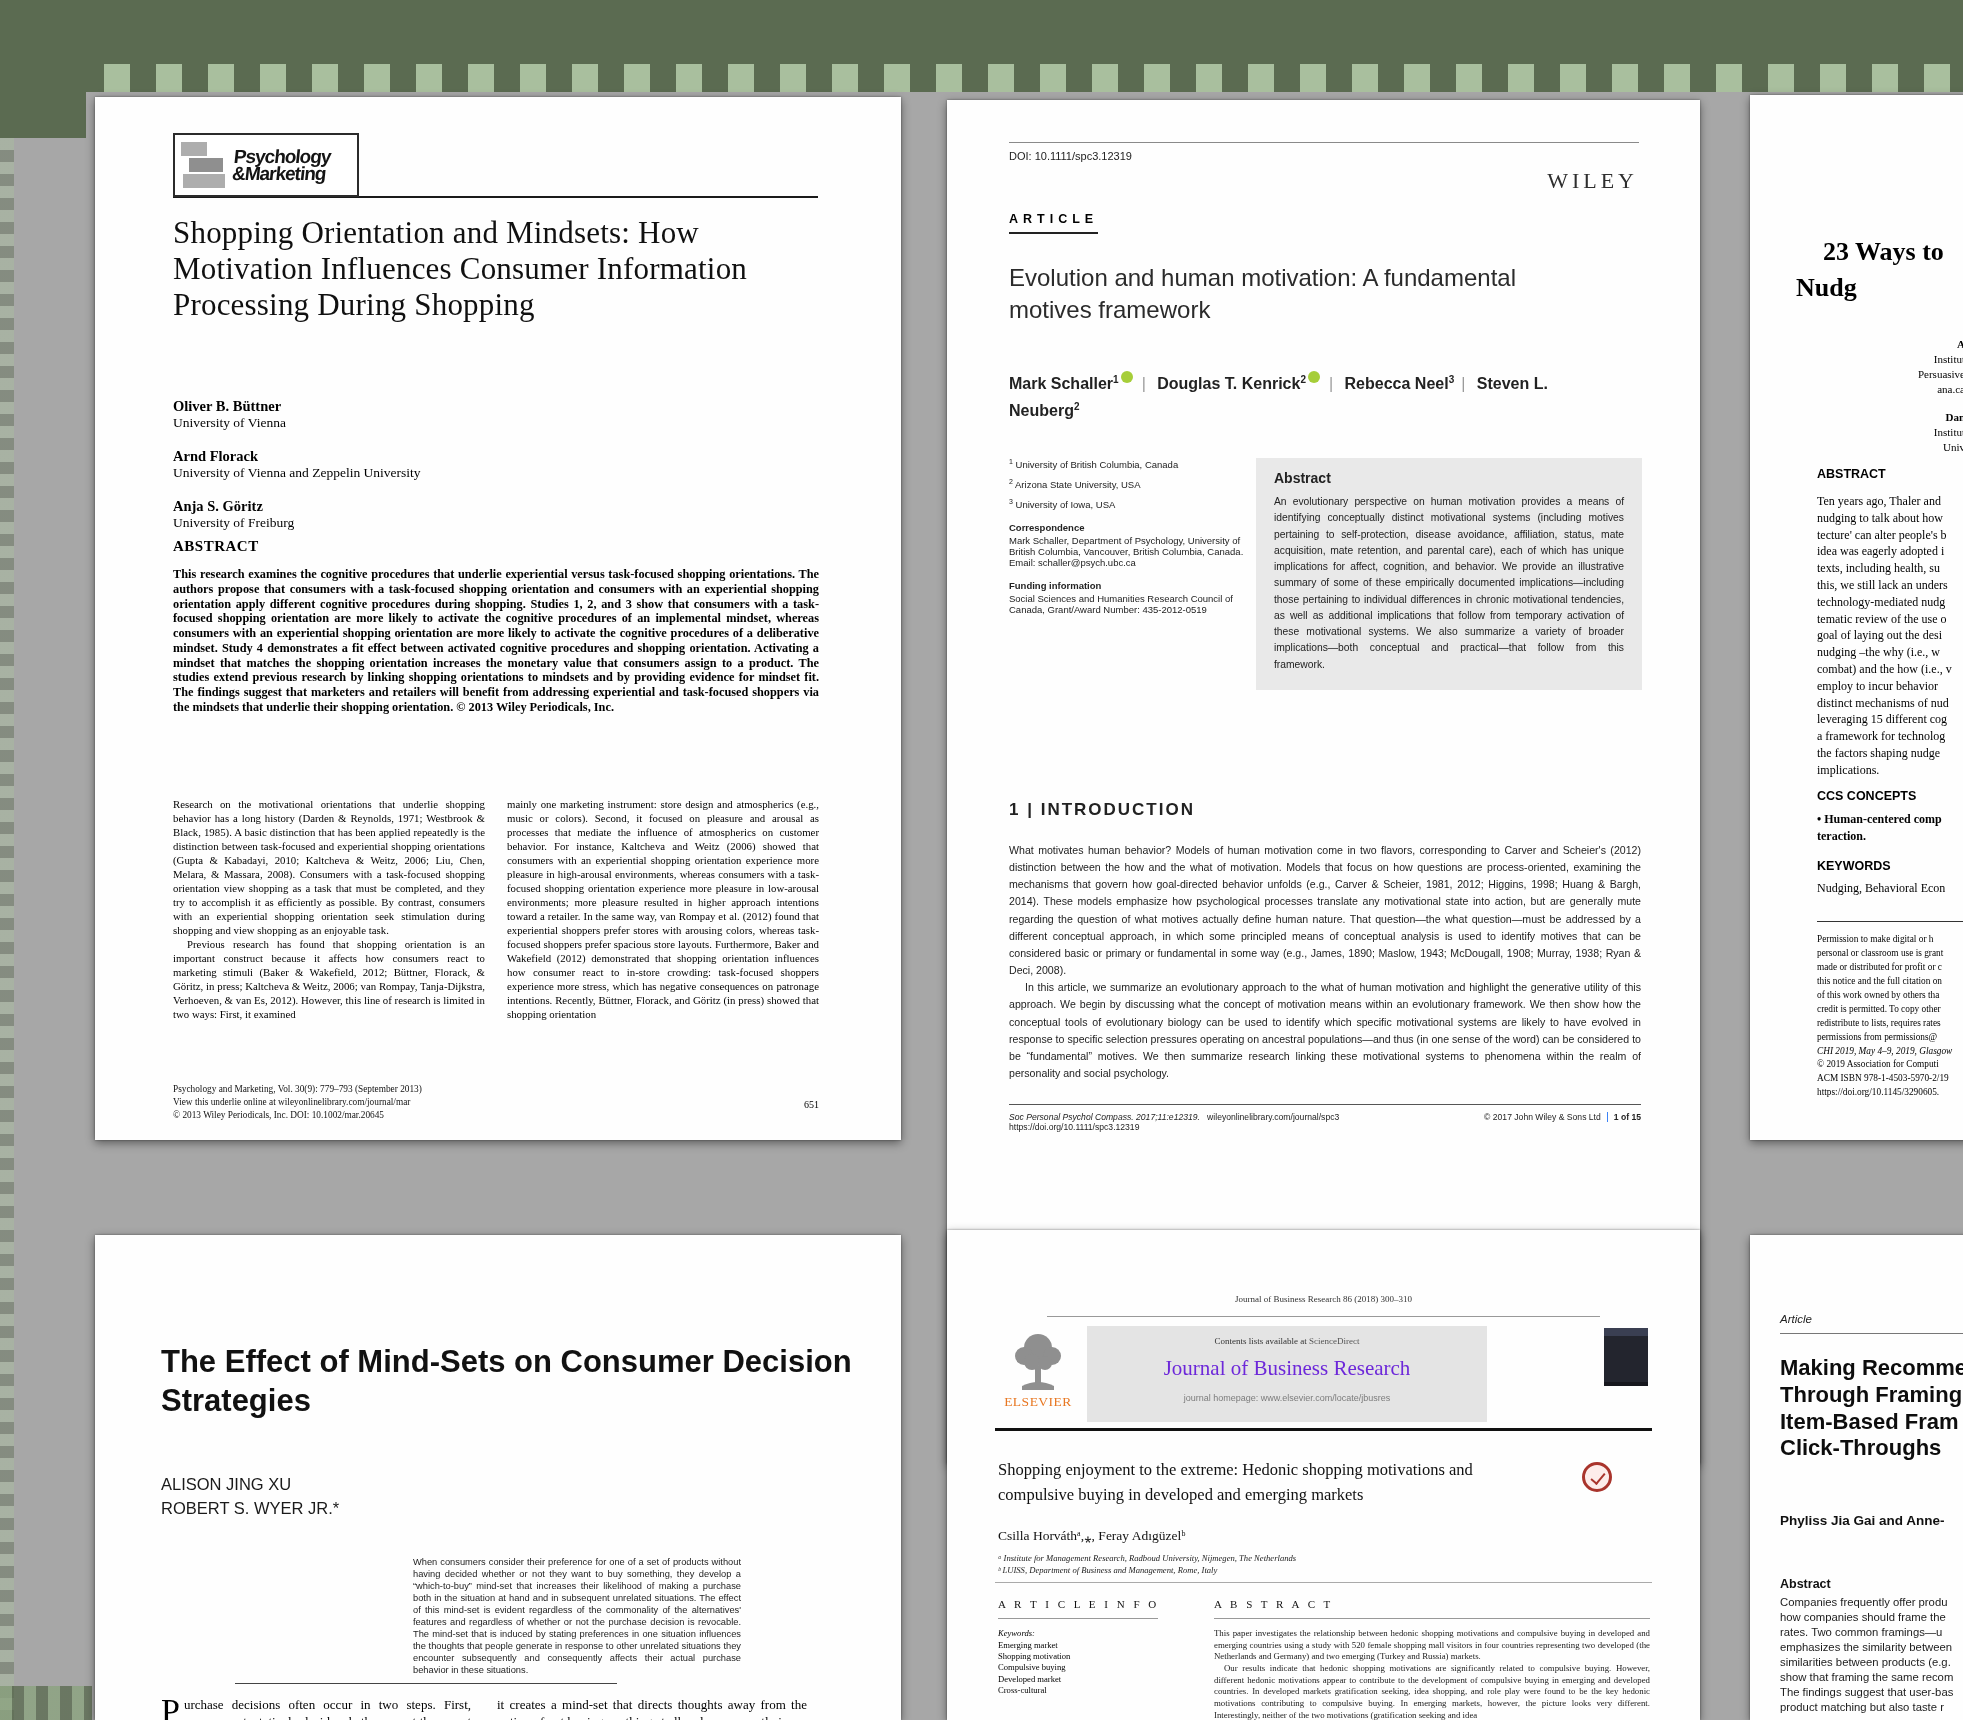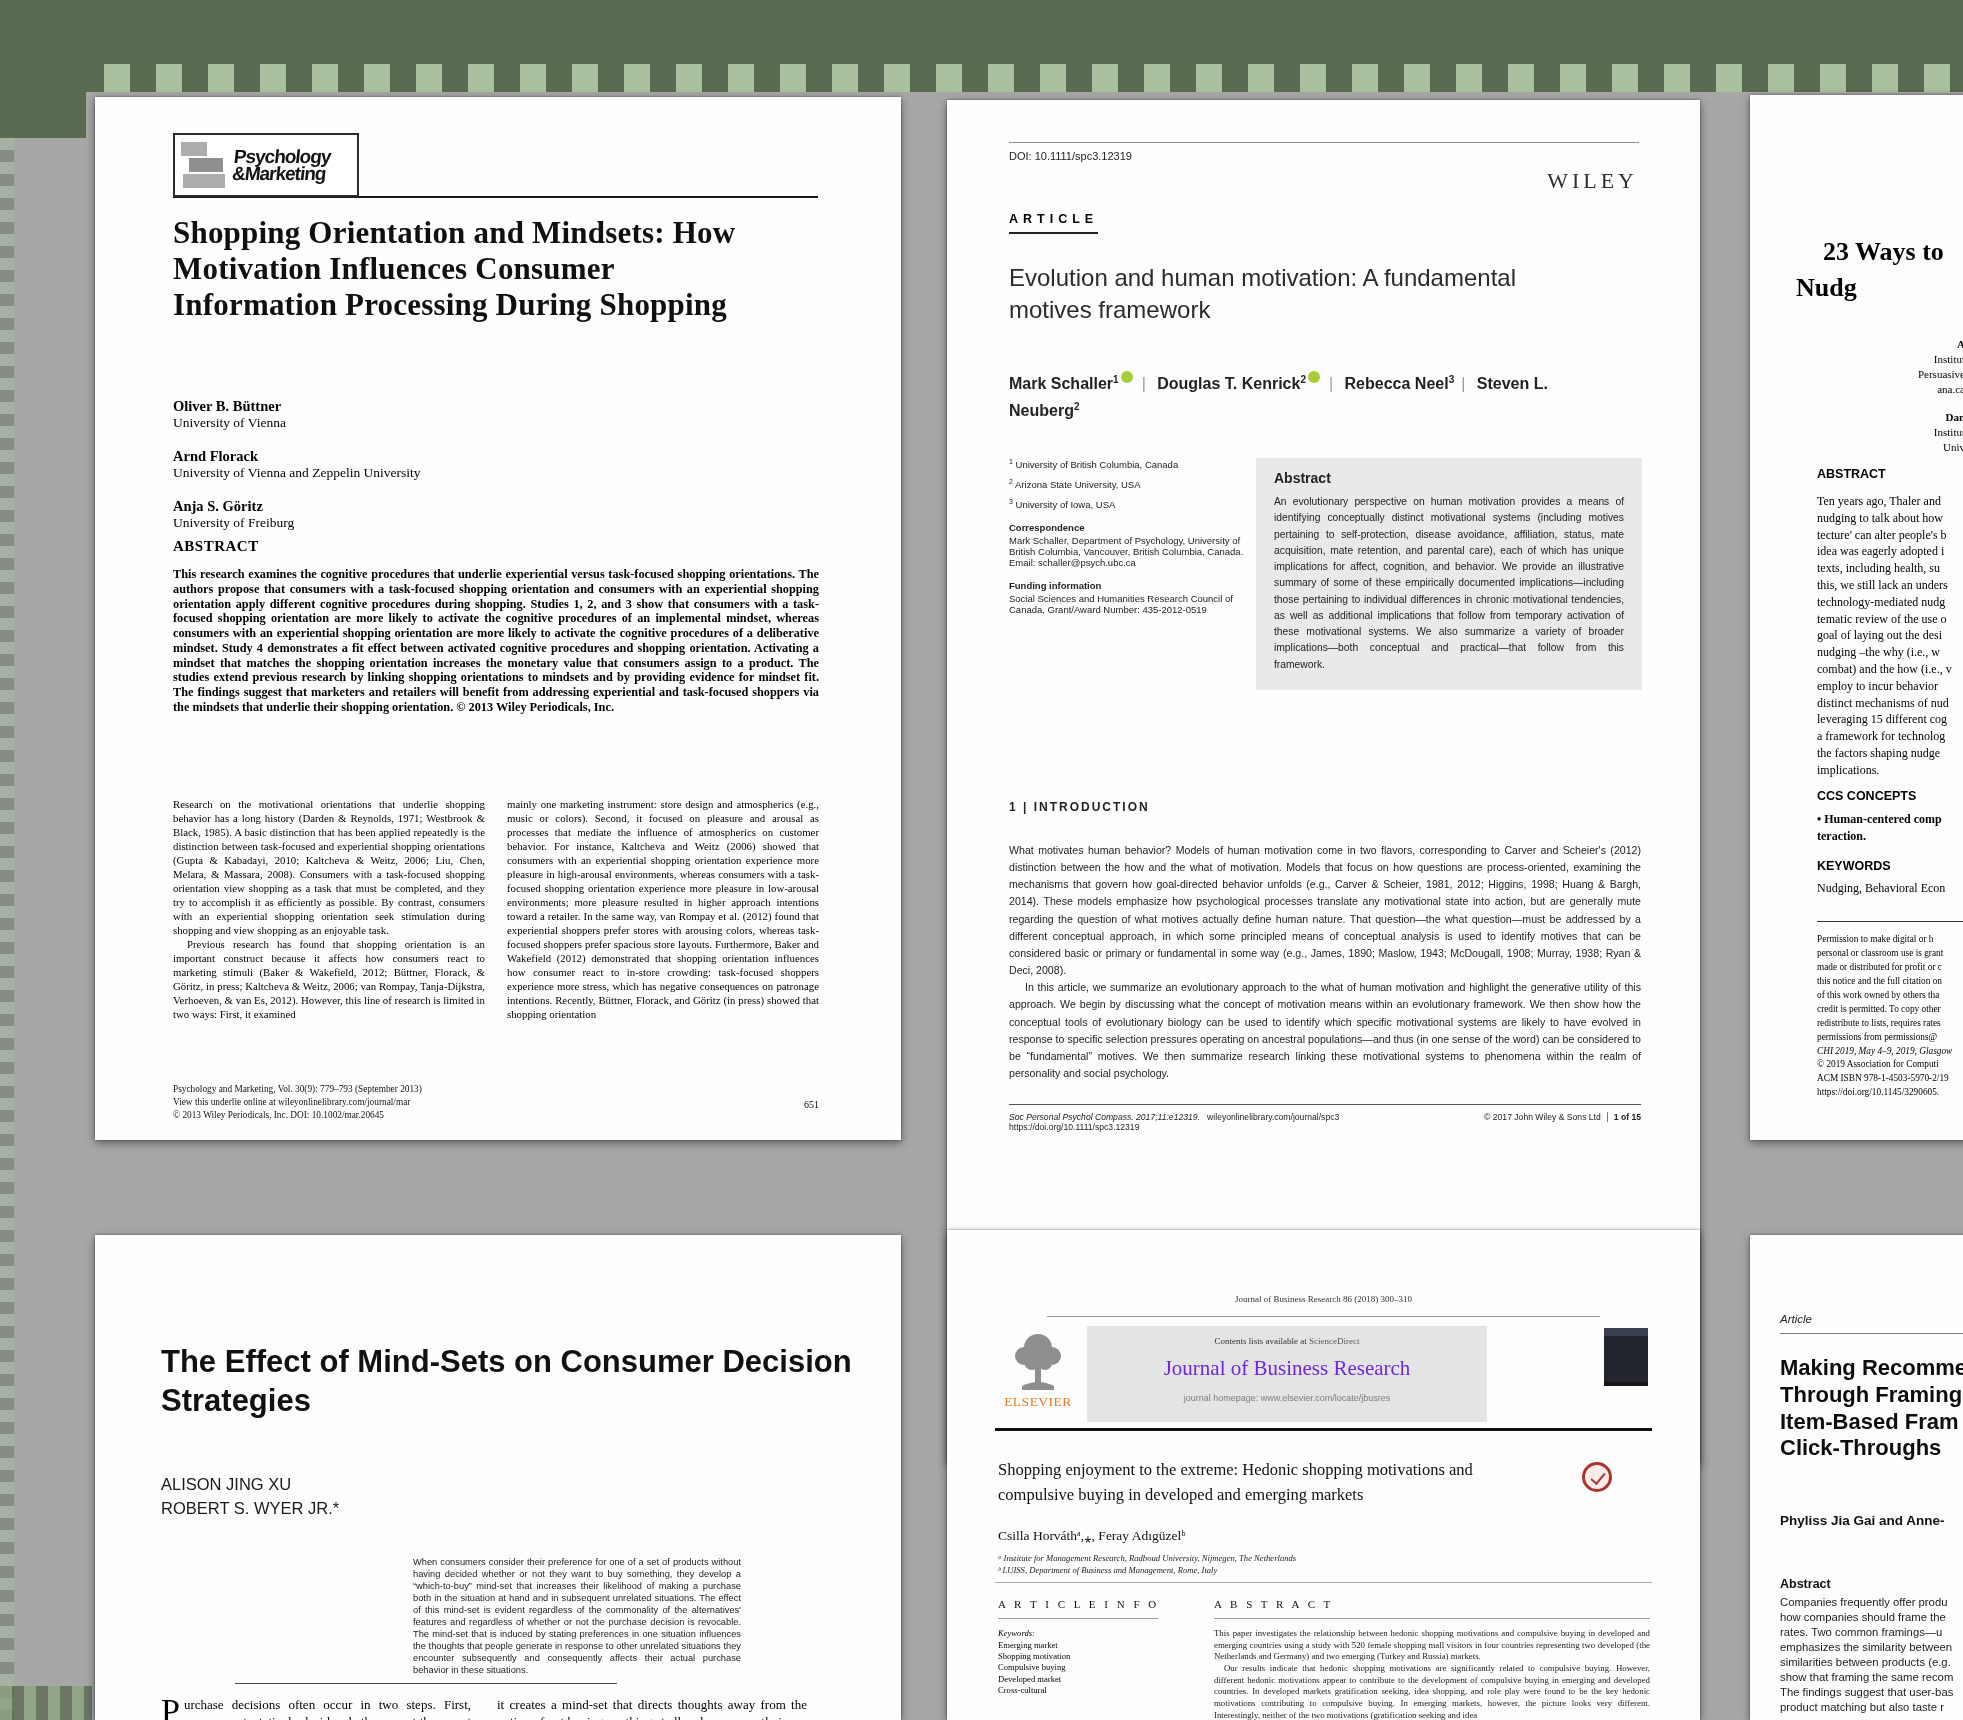--- a/index.html
+++ b/index.html
@@ -23,21 +23,21 @@
   .p1-rule{position:absolute;left:78px;top:99px;width:645px;height:2px;background:#1a1a1a;}
   .pm-logo{position:absolute;left:78px;top:36px;width:186px;height:64px;border:2px solid #2b2b2b;
       background:#fff;display:flex;align-items:center;gap:6px;padding:2px 6px;box-sizing:border-box;}
   .pm-blocks{width:46px;height:50px;position:relative;flex:none;}
   .pm-blocks i{position:absolute;background:#adadad;display:block;}
   .pm-b1{left:0;top:2px;width:26px;height:14px;}
   .pm-b2{left:8px;top:18px;width:34px;height:14px;background:#8f8f8f !important;}
   .pm-b3{left:2px;top:34px;width:42px;height:14px;}
   .pm-text{font-family:"Liberation Sans",sans-serif;font-weight:700;color:#141414;
       font-size:19px;line-height:.92;letter-spacing:-1px;transform:skewX(-6deg);}
-  .p1-title{position:absolute;left:78px;top:118px;width:575px;font-size:31px;font-weight:700;
+  .p1-title{position:absolute;left:78px;top:118px;width:575px;font-size:31px;font-weight:400;
       line-height:1.16;color:#101010;letter-spacing:.2px;}
   .p1-authors{position:absolute;left:78px;top:300px;font-size:13.5px;line-height:1.25;}
   .p1-authors .au{margin-bottom:15px;}
   .p1-authors .nm{font-weight:700;font-size:14.5px;}
   .p1-abs-h{position:absolute;left:78px;top:441px;font-size:15px;font-weight:700;letter-spacing:.5px;}
   .p1-abstract{position:absolute;left:78px;top:470px;width:646px;font-size:12.3px;font-weight:700;
       line-height:1.2;}
   .p1-body{position:absolute;left:78px;top:700px;width:646px;height:282px;overflow:hidden;
       display:flex;gap:22px;font-size:10.8px;line-height:1.3;}
   .p1-body .col{width:312px;overflow:hidden;}
@@ -61,21 +61,21 @@
       vertical-align:super;margin:0 2px;}
   .p2-sep{color:#9a9a9a;font-weight:400;padding:0 7px;}
   .p2-leftcol{position:absolute;left:62px;top:358px;width:235px;font-size:9.5px;color:#222;}
   .p2-affils div{margin-bottom:8px;}
   .p2-affils sup{font-size:7px;}
   .p2-subh{font-weight:700;margin:12px 0 2px 0;}
   .p2-absbox{position:absolute;left:309px;top:358px;width:386px;height:232px;background:#e9e9e9;
       padding:12px 18px;box-sizing:border-box;}
   .p2-absbox h3{margin:0 0 8px 0;font-size:14px;color:#222;}
   .p2-absbox .txt{font-size:10.3px;line-height:1.58;text-align:justify;color:#222;}
-  .p2-intro{position:absolute;left:62px;top:700px;font-size:12px;font-weight:700;letter-spacing:2px;color:#222;}
+  .p2-intro{position:absolute;left:62px;top:700px;font-size:17px;font-weight:700;letter-spacing:2px;color:#222;}
   .p2-body{position:absolute;left:62px;top:742px;width:632px;height:252px;overflow:hidden;
       font-size:10.6px;line-height:1.62;text-align:justify;color:#1c1c1c;}
   .p2-body .para + .para{text-indent:16px;}
   .p2-footrule{position:absolute;left:62px;top:1004px;width:632px;height:1px;background:#555;}
   .p2-footer{position:absolute;left:62px;top:1012px;width:632px;font-size:8.6px;color:#222;}
   .p2-footer .cit{font-style:italic;}
   .p2-footer .r{float:right;}
   .p2-footer .pg{font-weight:700;border-left:1px solid #3b82f6;padding-left:6px;margin-left:6px;}
 
   

